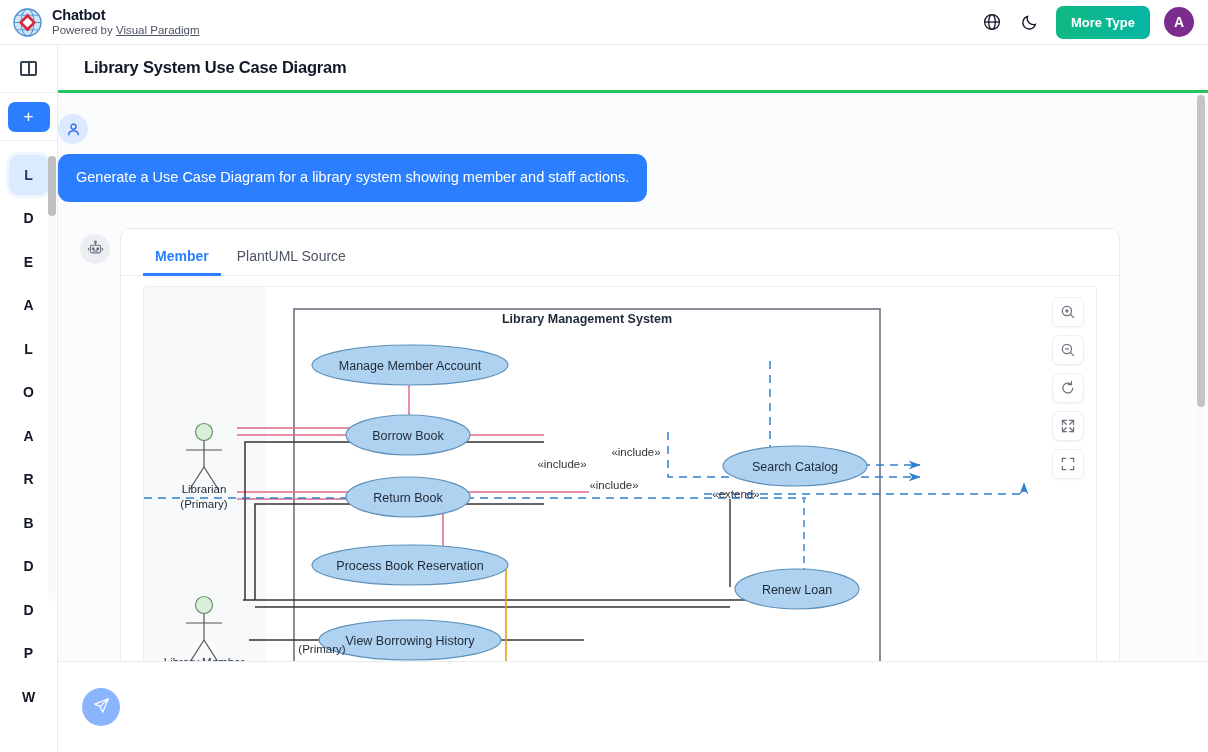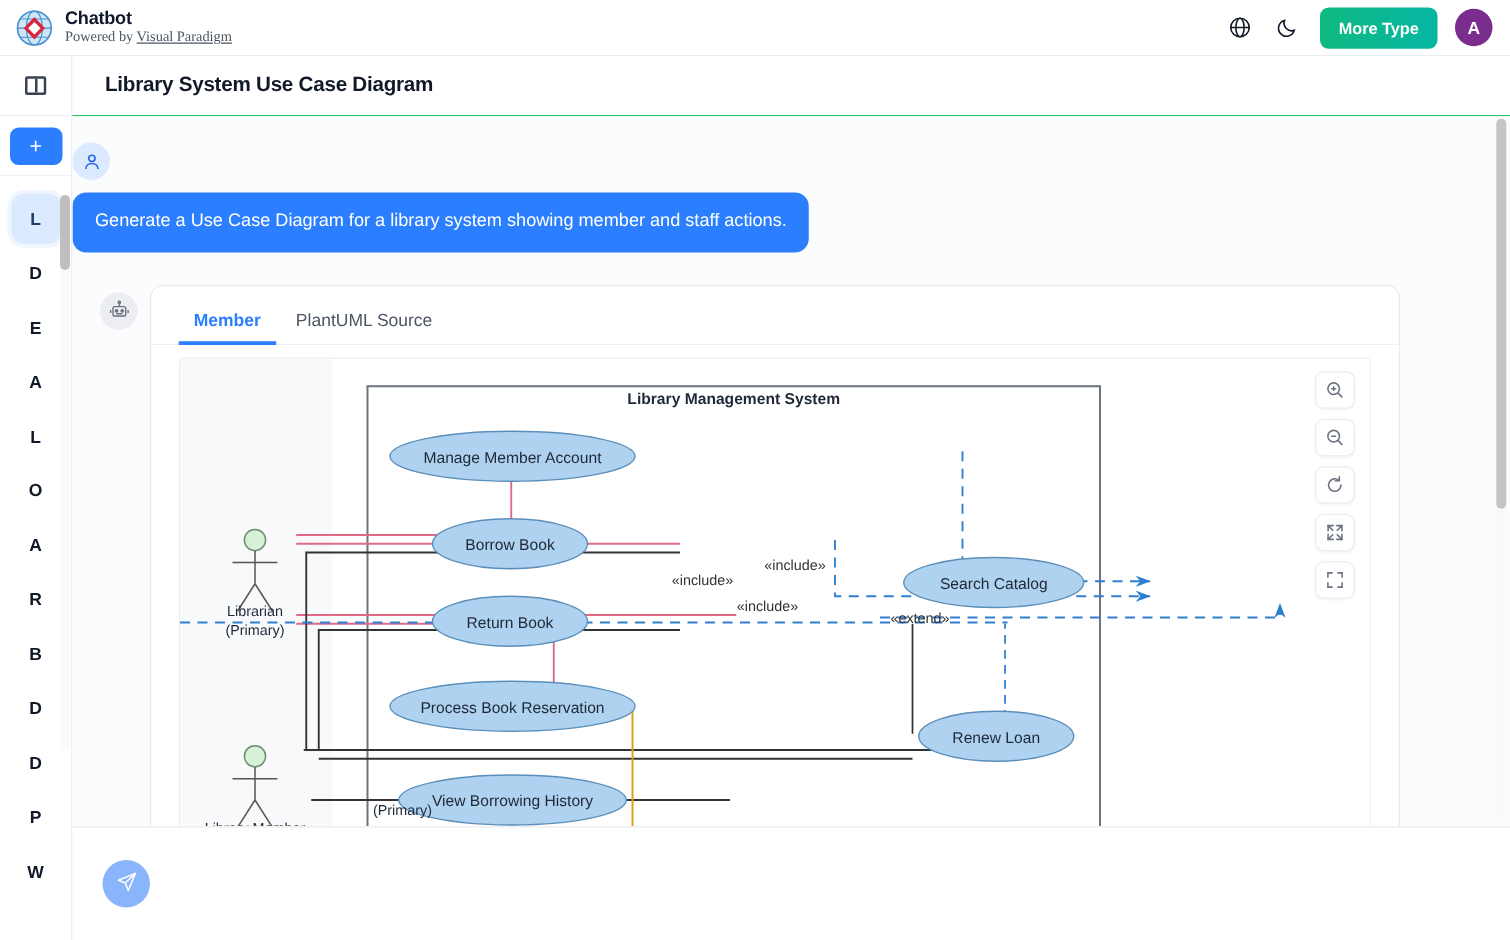--- a/index.html
+++ b/index.html
@@ -16,21 +16,21 @@
   
   .topbar {
     position: absolute; left: 0; top: 0; width: 1208px; height: 45px;
     background: #ffffff; border-bottom: 1px solid #e9ecef;
     display: flex; align-items: center;
   }
   .brand { display: flex; align-items: center; gap: 9px; padding-left: 12px; }
   .brand-logo { width: 31px; height: 31px; position: relative; }
   .brand-text { line-height: 1.15; }
   .brand-title { font-size: 14.5px; font-weight: bold; color: #0f172a; letter-spacing: -.2px; }
-  .brand-sub { font-size: 11.5px; color: #4b5563; margin-top: 1px; font-family: Liberation Serif, serif; }
+  .brand-sub { font-size: 11.5px; color: #4b5563; margin-top: 1px; }
   .brand-sub a { color: #4b5563; text-decoration: underline; }
   .topbar-right {
     margin-left: auto; display: flex; align-items: center; gap: 14px; padding-right: 14px;
   }
   .icon-btn {
     width: 24px; height: 24px; display: flex; align-items: center; justify-content: center;
     color: #111827; cursor: pointer; background: none; border: none; padding: 0;
   }
   .more-apps {
     background: linear-gradient(90deg,#10b981,#06b6a4);
@@ -70,21 +70,21 @@
     background: #fafafa; border-radius: 4px;
   }
   .rail-scrollthumb {
     position: absolute; left: 0; top: 0; width: 8px; height: 60px;
     background: #bfbfbf; border-radius: 4px; cursor: pointer;
   }
 
   
   .page-header {
     position: absolute; left: 58px; top: 45px; width: 1150px; height: 48px;
-    background: #ffffff; border-bottom: 1px solid #22c55e;
+    background: #ffffff; border-bottom: 3px solid #22c55e;
     display: flex; align-items: center; padding-left: 26px;
   }
   .page-title { font-size: 16.5px; font-weight: bold; color: #111827; letter-spacing: -.2px; }
 
   
   .chat-area {
     position: absolute; left: 58px; top: 93px; width: 1150px; height: 568px;
     background: #fbfcfd; overflow: hidden;
   }
   .chat-scrollbar {

